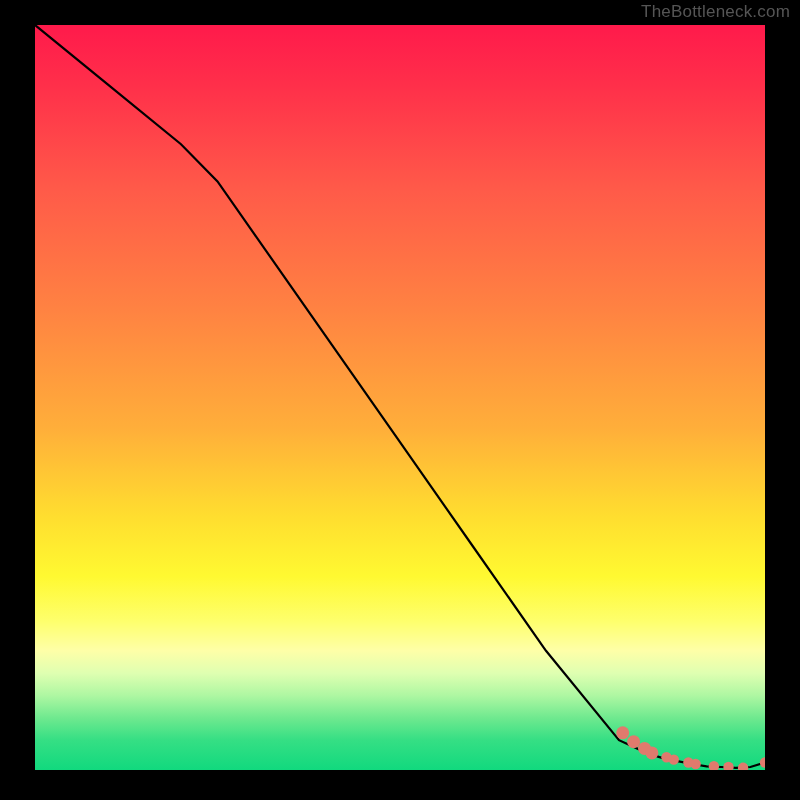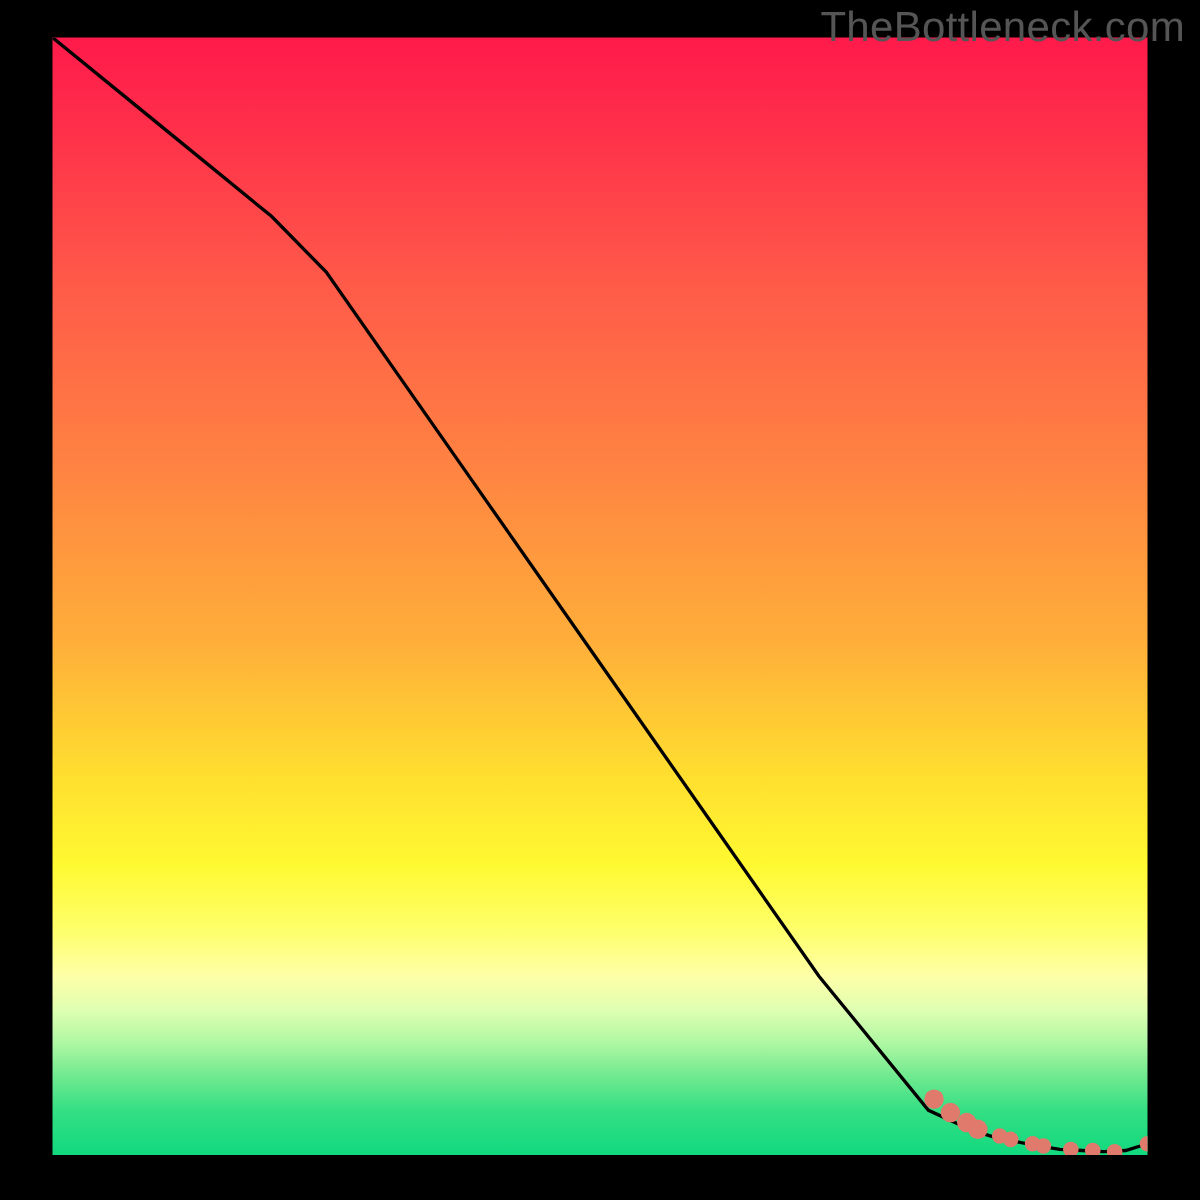--- a/index.html
+++ b/index.html
@@ -14,21 +14,21 @@
   .stage {
     position: relative;
     width: 800px;
     height: 800px;
   }
   .watermark {
     position: absolute;
     top: 2px;
     right: 10px;
     color: #555;
-    font-size: 28px;
+    font-size: 17px;
     font-weight: 500;
     letter-spacing: 0.2px;
     z-index: 5;
   }
   .plot-bg {
     position: absolute;
     left: 35px;
     top: 25px;
     width: 730px;
     height: 745px;

